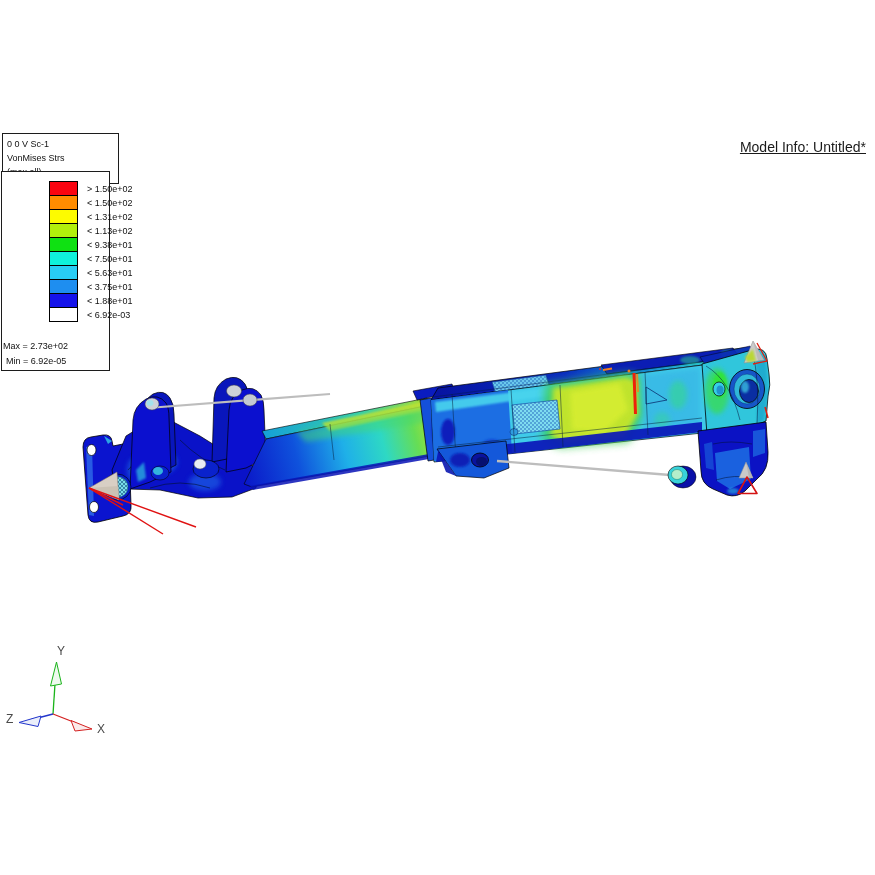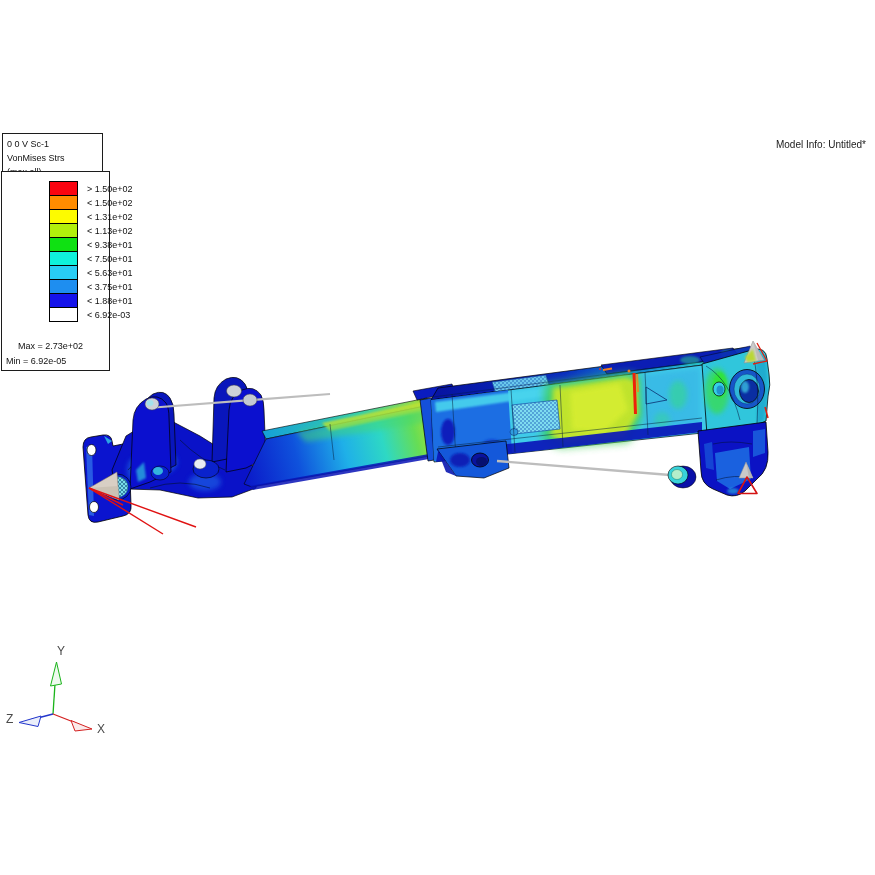--- a/index.html
+++ b/index.html
@@ -1,31 +1,31 @@
 <!DOCTYPE html>
 <html><head>
 <meta charset="utf-8">
 <style>
   html,body{margin:0;padding:0;background:#fff;}
   body{width:875px;height:875px;position:relative;overflow:hidden;
        font-family:"Liberation Sans",sans-serif;-webkit-font-smoothing:none;}
   .canvas{position:absolute;inset:0;width:875px;height:875px;background:#fff;}
   svg.viewport{position:absolute;left:0;top:0;width:875px;height:875px;}
 
-  .model-info{position:absolute;top:139px;right:9px;font-size:10px;color:#1a1a1a;}
+  .model-info{position:absolute;top:139px;right:9px;font-size:14px;color:#1a1a1a;text-decoration:underline;}
 
   .legend-header{position:absolute;left:2px;top:133px;width:91px;background:#fff;
-      border:1px solid #1c1c1c;padding:3px 4px 4px 4px;font-size:9px;color:#111;line-height:14px;}
+      border:1px solid #1c1c1c;padding:3px 20px 4px 4px;font-size:9px;color:#111;line-height:14px;}
   .legend-box{position:absolute;left:1px;top:171px;width:107px;height:198px;background:#fff;
       border:1px solid #1c1c1c;font-size:9px;color:#111;}
   .legend-rows{position:absolute;left:4px;top:10px;}
   .lrow{display:flex;align-items:center;height:14px;padding-left:43px;}
   .sw{display:inline-block;width:27px;height:13px;border:1px solid #000;margin-top:-1px;box-sizing:content-box;}
   .lb{margin-left:9px;white-space:nowrap;}
-  .legend-max{position:absolute;left:16px;top:169px;white-space:nowrap;}
+  .legend-max{position:absolute;left:1px;top:169px;white-space:nowrap;}
   .legend-min{position:absolute;left:4px;top:184px;white-space:nowrap;}
 
   text.axis{font-family:"Liberation Sans",sans-serif;font-size:12px;}
 </style>
 </head>
 <body>
 
 <div class="canvas">
 
 <svg class="viewport" viewBox="0 0 875 875">

